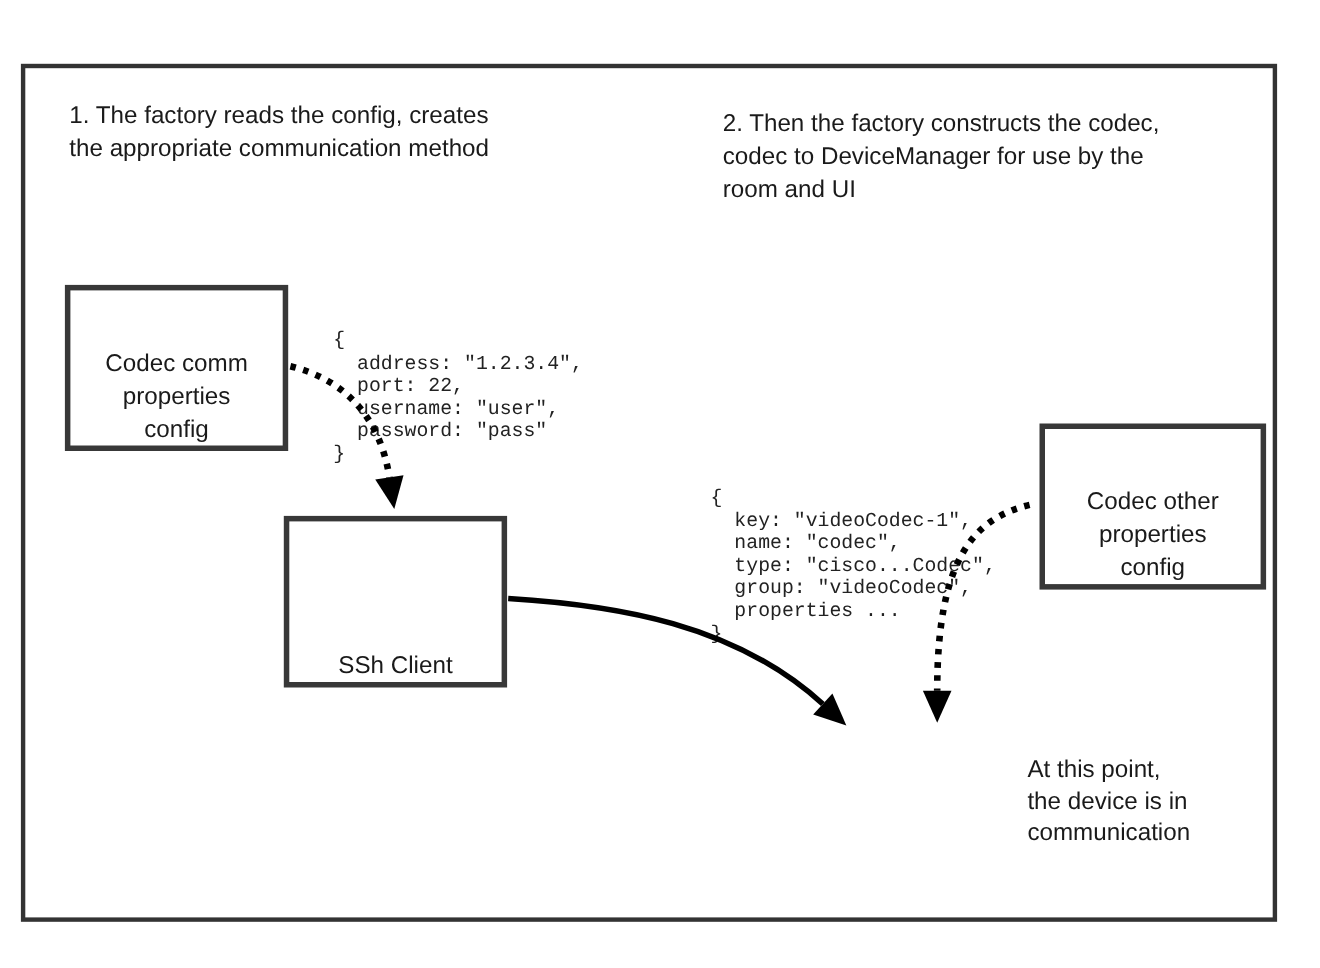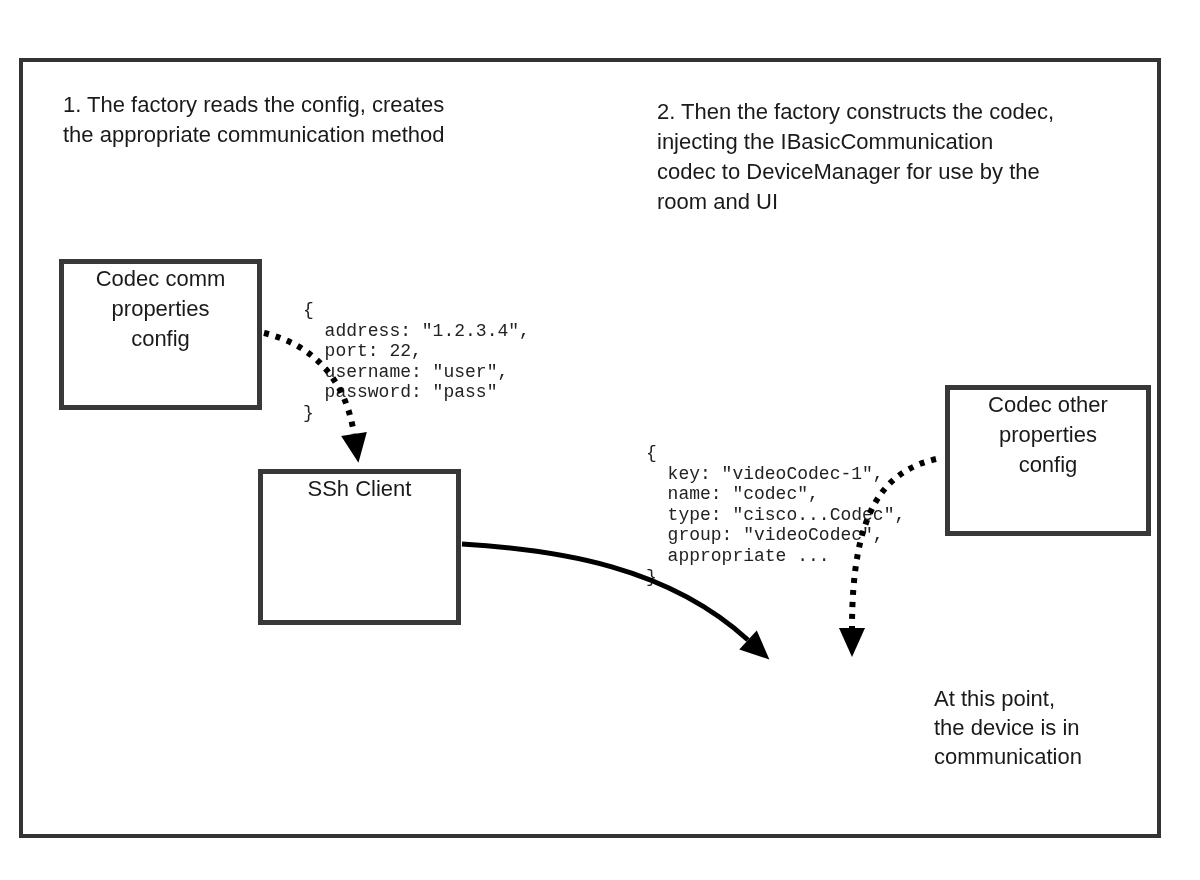--- a/index.html
+++ b/index.html
@@ -28,21 +28,21 @@
   }
   .step1 { left: 63px;  top: 90px;  }
   .step2 { left: 657px; top: 97px;  }
   .endnote { left: 934px; top: 684px; line-height: 29px; }
   .box {
     position: absolute;
     border: 5px solid #383838;
     box-sizing: border-box;
     background: #ffffff;
     display: flex;
-    align-items: flex-start;
+    align-items: flex-end;
     justify-content: center;
     text-align: center;
     font-size: 22px;
     line-height: 30px;
   }
   .box-a { left: 59px;  top: 259px; width: 203px; height: 151px; }
   .box-b { left: 258px; top: 469px; width: 203px; height: 156px; }
   .box-c { left: 945px; top: 385px; width: 206px; height: 151px; }
   .box-d { left: 708px; top: 663px; width: 196px; height: 152px; }
   .code {
@@ -67,37 +67,37 @@
 </style>
 </head>
 <body>
 
 <div class="canvas">
 
   <div class="frame"></div>
 
   <div class="note step1"><div>1. The factory reads the config, creates</div><div>the appropriate communication method</div></div>
 
-  <div class="note step2"><div>2. Then the factory constructs the codec,</div><div>injecting the IBasicCommunication</div><div>codec to DeviceManager for use by the</div><div>room and UI</div></div>
+  <div class="note step2"><div>2. Then the factory constructs the codec,</div><div>codec to DeviceManager for use by the</div><div>room and UI</div></div>
 
   <div class="box box-a">
     <div>
         <div>Codec comm</div>
         <div>properties</div>
         <div>config</div>
       </div>
   </div>
 
   <pre class="code json1"><div>{</div><div>  address: "1.2.3.4",</div><div>  port: 22,</div><div>  username: "user",</div><div>  password: "pass"</div><div>}</div></pre>
 
   <div class="box box-b">
     <div>SSh Client</div>
   </div>
 
-  <pre class="code json2"><div>{</div><div>  key: "videoCodec-1",</div><div>  name: "codec",</div><div>  type: "cisco...Codec",</div><div>  group: "videoCodec",</div><div>  appropriate ...</div><div>}</div></pre>
+  <pre class="code json2"><div>{</div><div>  key: "videoCodec-1",</div><div>  name: "codec",</div><div>  type: "cisco...Codec",</div><div>  group: "videoCodec",</div><div>  properties ...</div><div>}</div></pre>
 
   <div class="box box-c">
     <div>
         <div>Codec other</div>
         <div>properties</div>
         <div>config</div>
       </div>
   </div>
 
 

